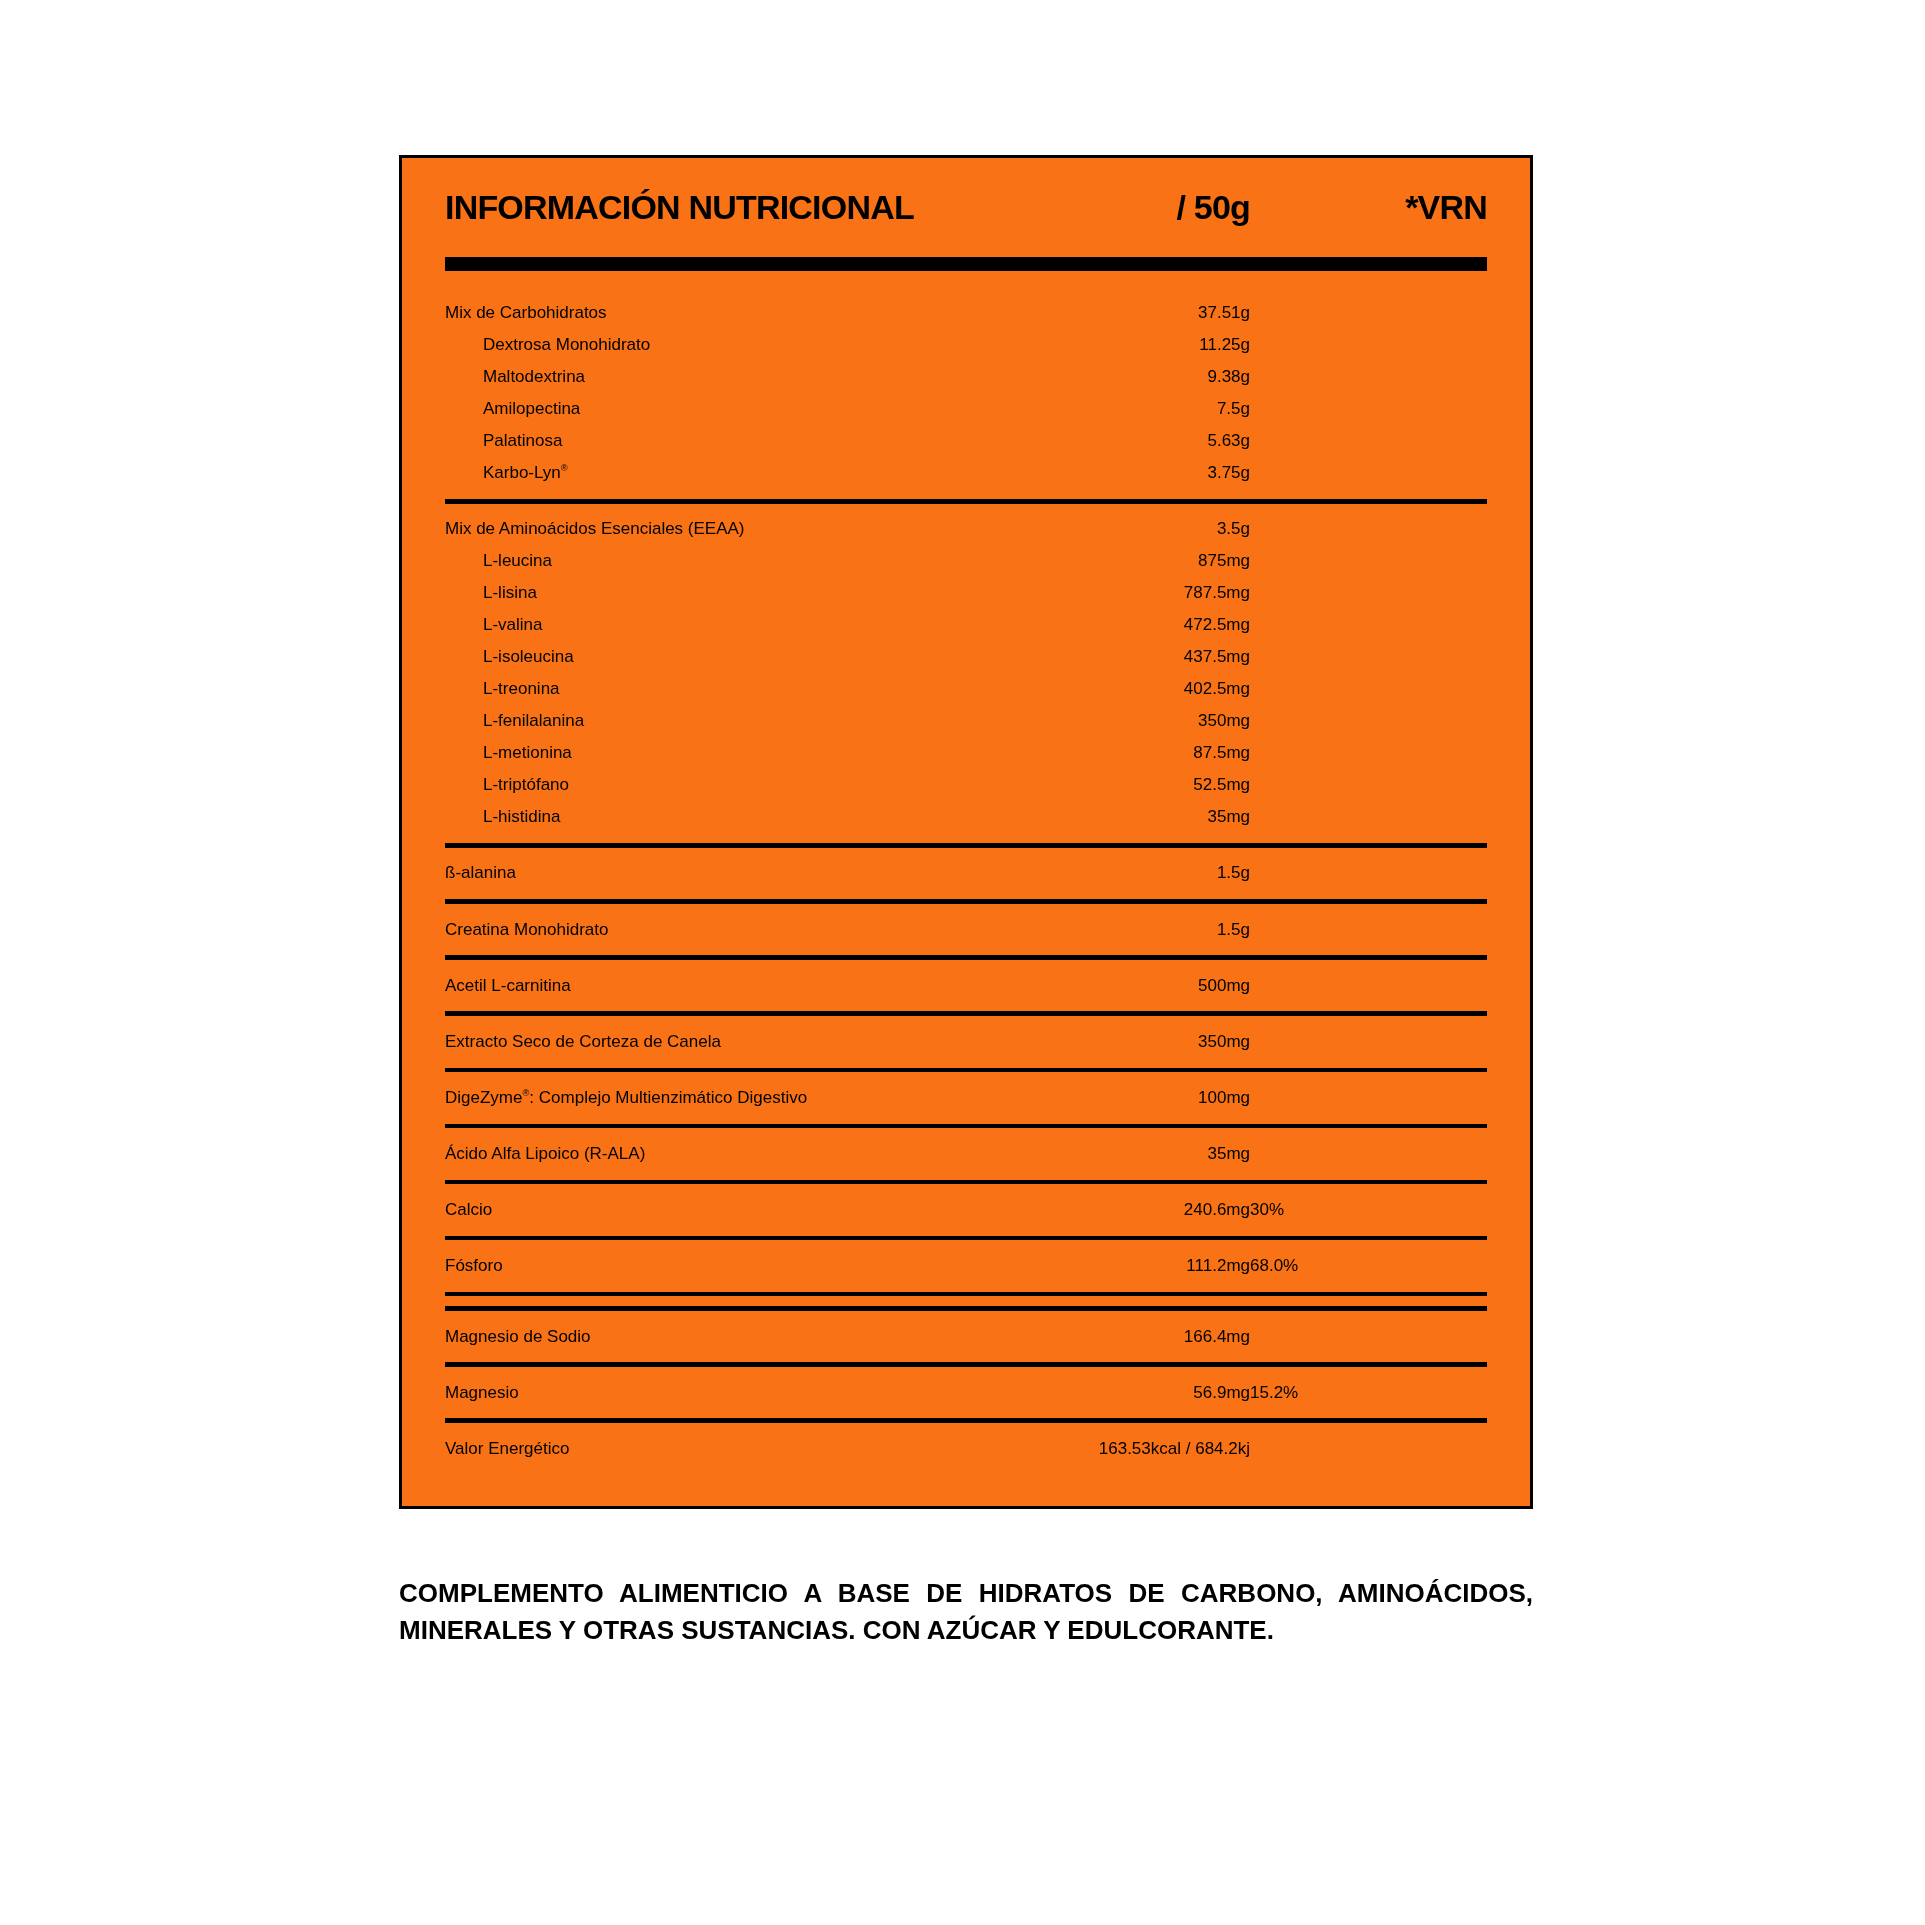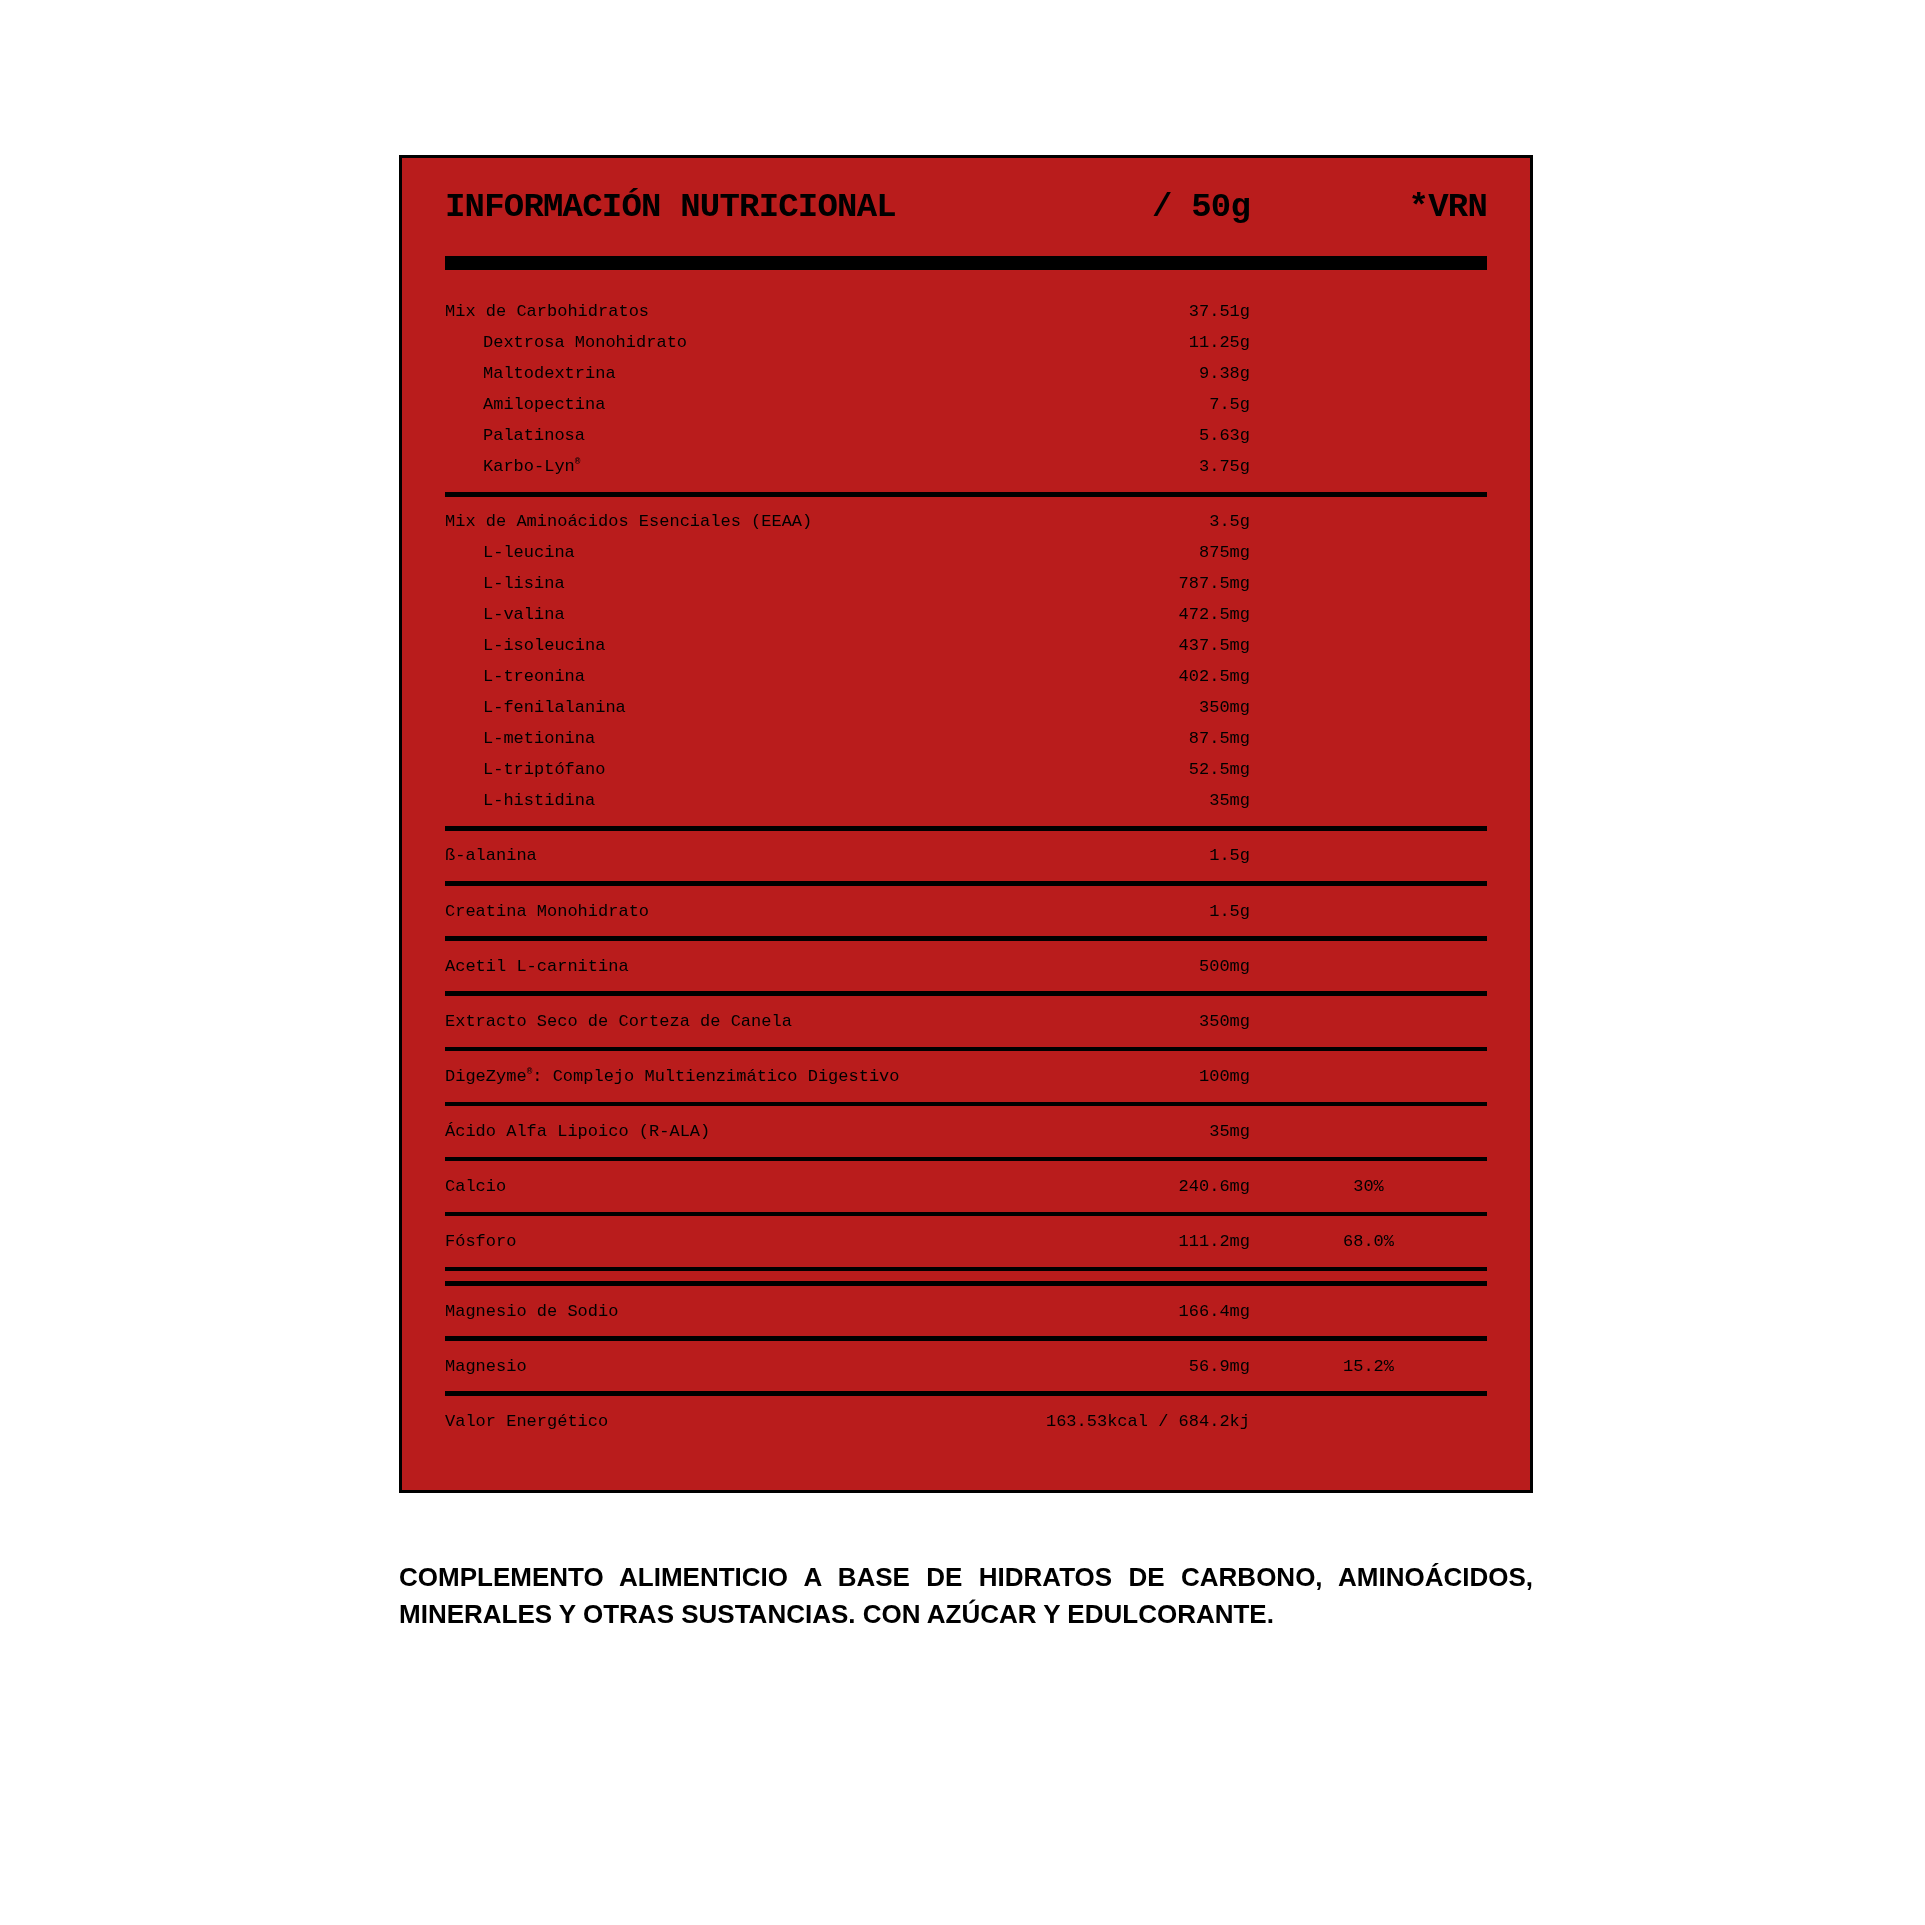--- a/index.html
+++ b/index.html
@@ -10,41 +10,40 @@
     color:#000;
     position:relative;
     -webkit-font-smoothing:antialiased;
   }
   .content { position:absolute; left:399px; top:155px; width:1134px; }
 
   
   .panel {
     box-sizing:border-box;
     border:3.8px solid #000;
-    padding:30px 43px 53px 43px;
-    background:#b91c1c;
-    font-family:Liberation Mono, monospace;
+    padding:30px 43px 41px 43px;
+    background:#f97316;
   }
   .header-row {
     display:flex; align-items:baseline;
     font-weight:bold; font-size:34px; letter-spacing:-0.8px;
     white-space:nowrap;
   }
   .header-row .name { flex:1; }
   .header-row .val  { }
   .header-row .vrn  { width:237px; text-align:right; }
 
   .bar { height:14.3px; background:#000; margin:30px 0 6px 0; }
 
   .rows { margin-top:26px; }
   .row { display:flex; align-items:baseline; font-size:17px; padding:6px 0; }
   .row .name { flex:1; }
   .row.indent .name { padding-left:38px; }
   .row .val { text-align:right; white-space:nowrap; }
-  .row .vrn { width:237px; text-align:center; white-space:nowrap; }
+  .row .vrn { width:237px; text-align:left; white-space:nowrap; }
   .divider { height:4.5px; background:#000; margin:9.8px 0; }
 
   sup.reg { font-size:0.55em; line-height:0; vertical-align:super; }
 
   
   .statement {
     margin-top:66px;
     font-weight:bold;
     font-size:26px;
     line-height:1.43;

